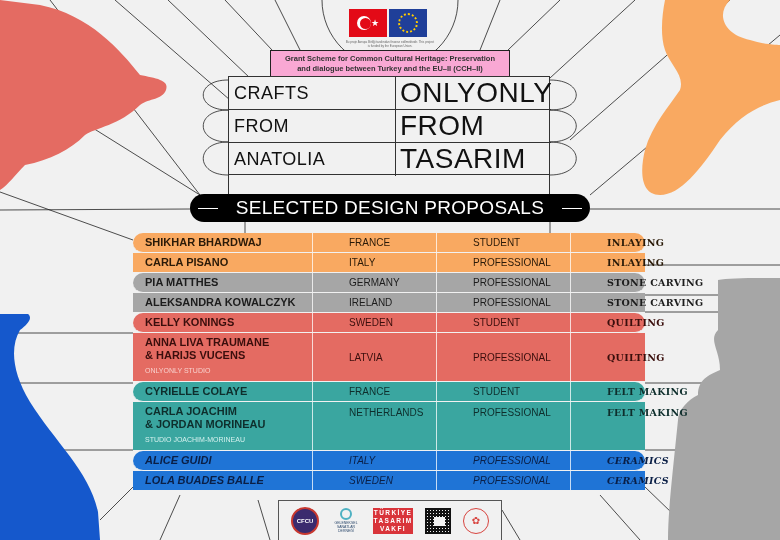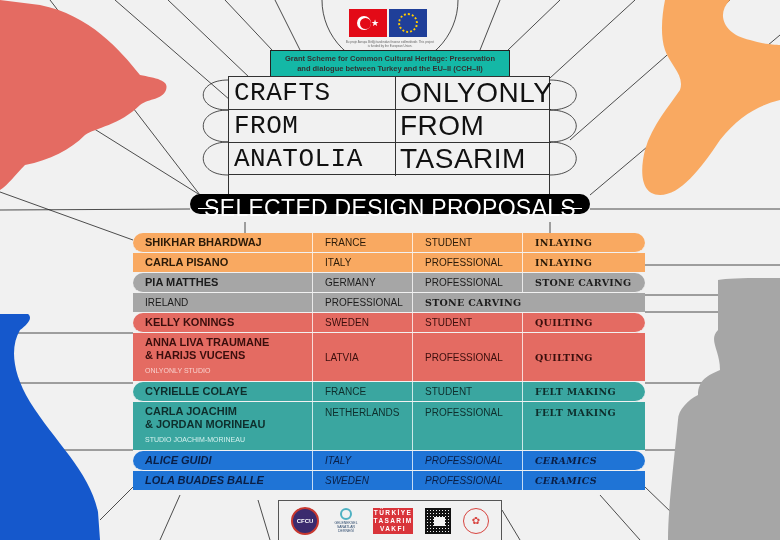--- a/index.html
+++ b/index.html
@@ -12,36 +12,36 @@
 
   .flags { position: absolute; left: 349px; top: 9px; width: 80px; height: 30px; display: flex; gap: 2px; }
   .flag-tr { width: 38px; height: 28px; background: #e30a17; position: relative; overflow: hidden; }
   .flag-tr .crescent { position: absolute; left: 8px; top: 7px; width: 14px; height: 14px; border-radius: 50%; background: #fff; }
   .flag-tr .crescent-in { position: absolute; left: 11px; top: 8.5px; width: 11px; height: 11px; border-radius: 50%; background: #e30a17; }
   .flag-tr .star { position: absolute; left: 22px; top: 7px; color: #fff; font-size: 9px; line-height: 14px; }
   .flag-eu { width: 38px; height: 28px; background: #1f3f99; position: relative; }
   .flag-eu .ring { position: absolute; left: 9px; top: 4px; width: 20px; height: 20px; border-radius: 50%; border: 2px dotted #ffcc00; }
   .flag-note { position: absolute; left: 345px; top: 40px; width: 90px; font-size: 3px; color: #666; text-align: center; line-height: 4px; }
 
-  .grant-box { position: absolute; left: 270px; top: 50px; width: 240px; height: 26px; border: 1px solid #222; border-bottom: none; background: #14b8a6; font-size: 7.5px; font-weight: bold; color: #333; text-align: center; line-height: 10px; padding-top: 3px; }
+  .grant-box { position: absolute; left: 270px; top: 50px; width: 240px; height: 26px; border: 1px solid #222; border-bottom: none; background: #f9a8d4; font-size: 7.5px; font-weight: bold; color: #333; text-align: center; line-height: 10px; padding-top: 3px; }
 
   .title-grid { position: absolute; left: 228px; top: 76px; width: 322px; height: 99px; border: 1px solid #333; background: #f1f1f1; display: grid; grid-template-columns: 167px 155px; grid-template-rows: 33px 33px 33px; }
   .title-cell { border-bottom: 1px solid #333; font-size: 28px; letter-spacing: 0.5px; color: #111; padding-left: 5px; line-height: 32px; white-space: nowrap; overflow: hidden; }
-  .title-cell.left { border-right: 1px solid #333; font-family: Liberation Mono, monospace; font-weight: normal; font-size: 26px; }
+  .title-cell.left { border-right: 1px solid #333; font-family: Liberation Sans, sans-serif; font-weight: normal; font-size: 18px; }
   .title-cell.right { padding-left: 4px; }
   .title-cell.last { border-bottom: none; }
   .title-empty { position: absolute; left: 228px; top: 175px; width: 322px; height: 20px; border-left: 1px solid #333; border-right: 1px solid #333; }
 
-  .banner { position: absolute; left: 190px; top: 194px; width: 400px; height: 20px; background: #000; border-radius: 14px; color: #fff; font-size: 23px; text-align: center; line-height: 28px; letter-spacing: 0.3px; }
+  .banner { position: absolute; left: 190px; top: 194px; width: 400px; height: 28px; background: #000; border-radius: 14px; color: #fff; font-size: 19px; text-align: center; line-height: 28px; letter-spacing: 0.3px; }
   .banner::before, .banner::after { content: ""; position: absolute; top: 14px; width: 20px; height: 1px; background: #fff; }
   .banner::before { left: 8px; }
   .banner::after { right: 8px; }
 
   .table { position: absolute; left: 133px; top: 233px; width: 512px; }
-  .row { display: grid; grid-template-columns: 180px 100px 110px 122px; position: relative; border-bottom: 1.5px solid #f1f1f1; }
+  .row { display: grid; grid-template-columns: 180px 100px 110px 122px; position: relative; border-bottom: 1.5px solid #f1f1f1; gap: 24px; }
   .row .cell { padding: 0 0 0 12px; border-right: 1.5px solid rgba(255,255,255,0.75); display: flex; align-items: center; font-size: 10px; }
   .row .cell:last-child { border-right: none; }
   .row.single { height: 20px; }
   .row.tall { height: 49px; }
   .row.tall .cell { align-items: flex-start; padding-top: 4px; }
   .row.tall .cell.country, .row.tall .cell.status, .row.tall .cell.craft { align-items: center; padding-top: 0; }
   .row.tall.top .cell.country, .row.tall.top .cell.status, .row.tall.top .cell.craft { align-items: flex-start; padding-top: 5px; }
   .cell.name { font-weight: bold; font-size: 11px; flex-direction: column; align-items: flex-start; justify-content: center; }
   .row.tall .cell.name { justify-content: flex-start; padding-top: 3px; }
   .name-line { display: block; line-height: 13px; }
@@ -186,20 +186,23 @@
   <div class="row single c-grey round-left round-right">
     <div class="cell name">
         <span class="name-line">PIA MATTHES</span>
       </div>
     <div class="cell country">GERMANY</div>
     <div class="cell status">PROFESSIONAL</div>
     <div class="cell craft">STONE CARVING</div>
   </div>
 
   <div class="row single c-grey">
+    <div class="cell name">
+        <span class="name-line">ALEKSANDRA KOWALCZYK</span>
+      </div>
     <div class="cell country">IRELAND</div>
     <div class="cell status">PROFESSIONAL</div>
     <div class="cell craft">STONE CARVING</div>
   </div>
 
   <div class="row single c-red round-left round-right">
     <div class="cell name">
         <span class="name-line">KELLY KONINGS</span>
       </div>
     <div class="cell country">SWEDEN</div>

